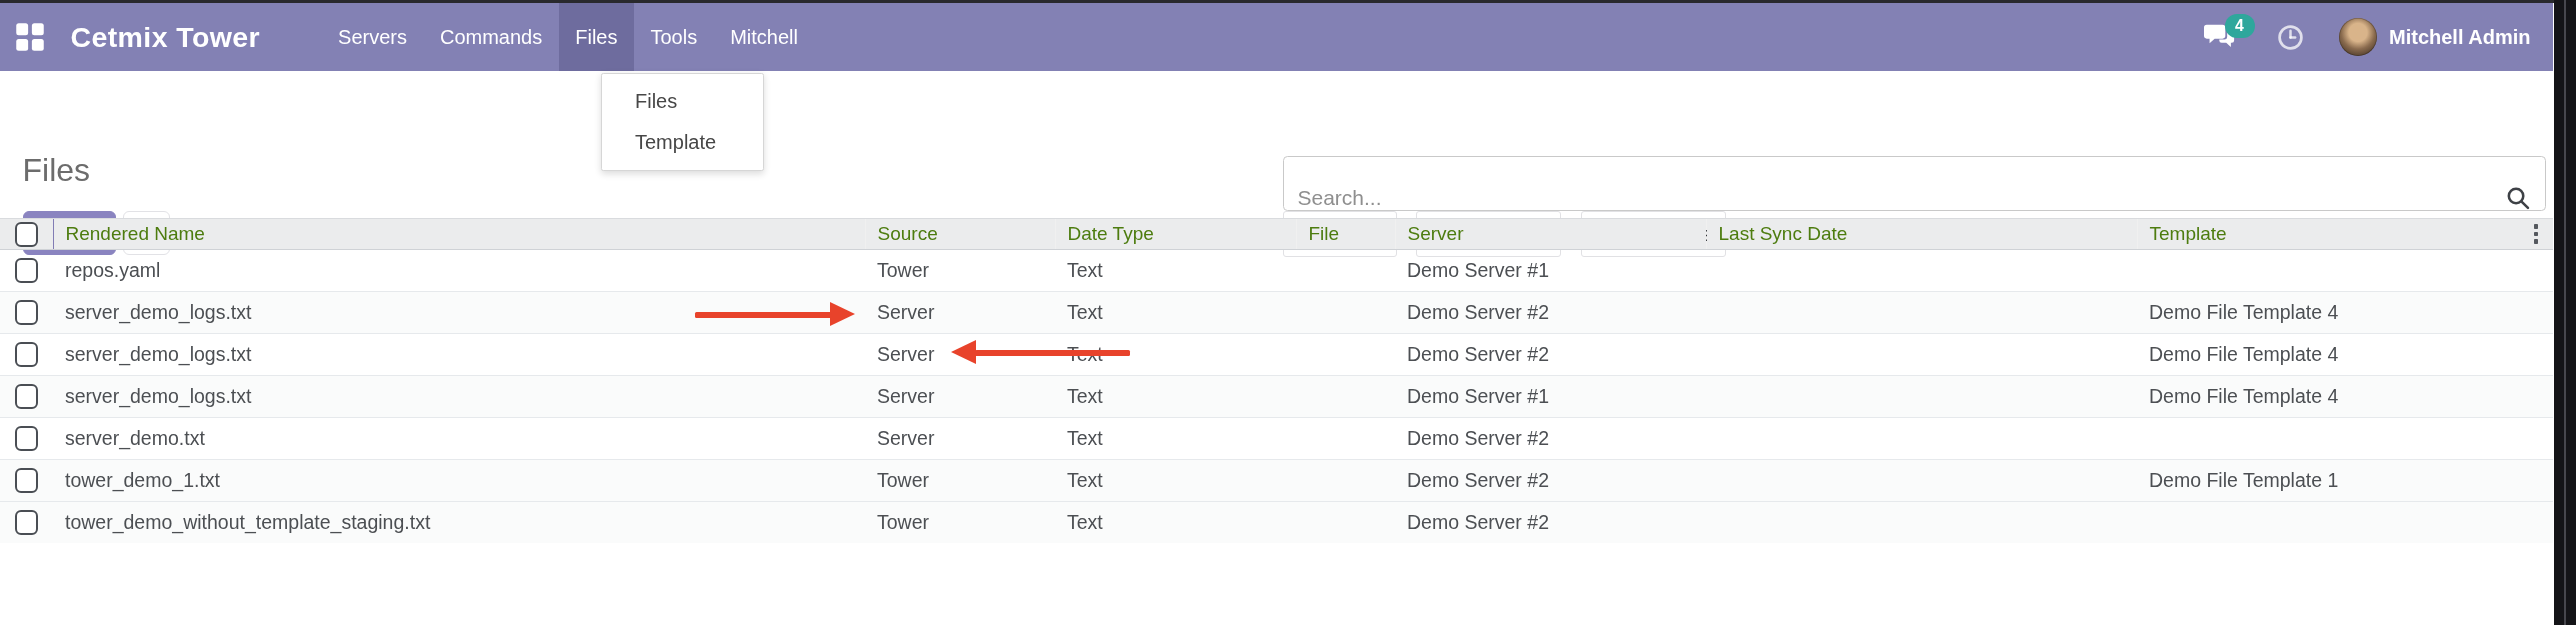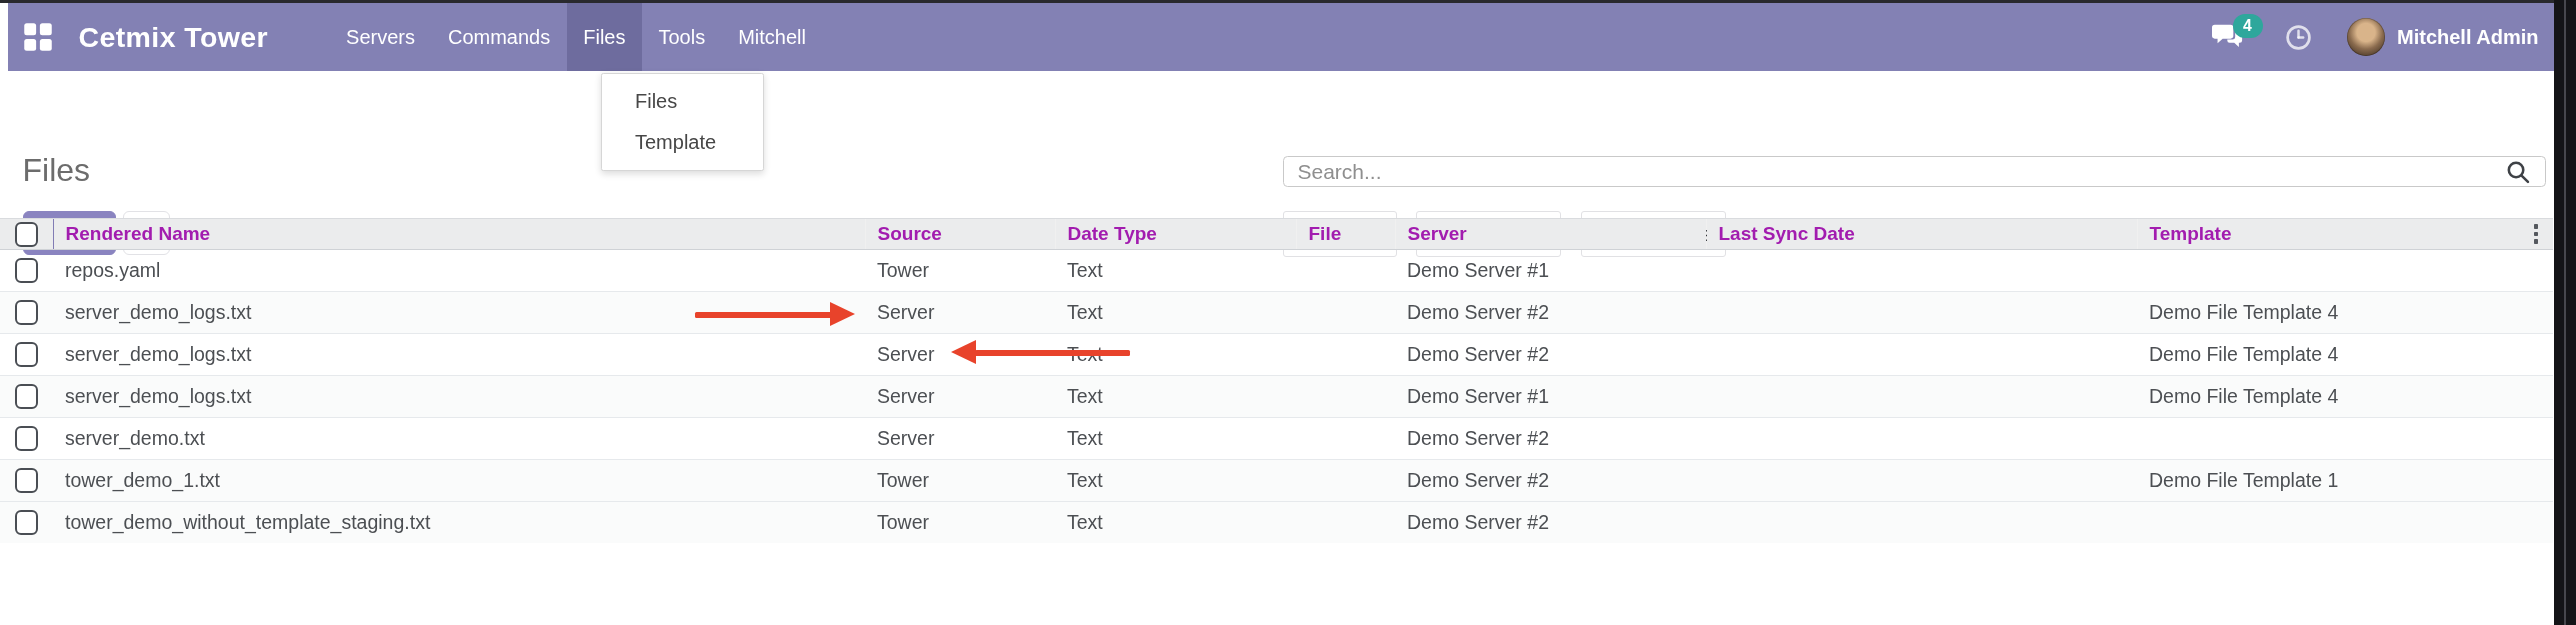--- a/index.html
+++ b/index.html
@@ -5,21 +5,21 @@
   html,body{margin:0;padding:0;}
   body{font-family:"Liberation Sans","DejaVu Sans",sans-serif;background:#fff;}
   .screen{position:relative;width:2576px;height:626px;background:#fff;overflow:hidden;}
 
   
   .top-edge{position:absolute;left:0;top:0;width:2576px;height:3px;background:#29292d;z-index:60;}
   .right-edge{position:absolute;right:0;top:0;width:22.5px;height:626px;background:#141417;z-index:60;}
   .right-edge .inner-line{position:absolute;left:10.5px;top:0;width:2.3px;height:100%;background:#47474d;}
 
   
-  .navbar{position:absolute;left:8px;top:3px;width:2553px;height:68px;background:var(--navbar,#8381b4);display:flex;align-items:stretch;z-index:40;}
+  .navbar{position:absolute;left:0;top:3px;width:2553px;height:68px;background:var(--navbar,#8381b4);display:flex;align-items:stretch;z-index:40;}
   .apps-btn{display:flex;align-items:center;padding:0 0 0 15px;cursor:pointer;}
   .brand{display:flex;align-items:center;margin-left:25.5px;color:#fff;font-size:28.5px;font-weight:bold;letter-spacing:0.4px;padding-right:22.5px;}
   .menu{display:flex;align-items:stretch;margin-left:39px;}
   .menu-item{display:flex;align-items:center;padding:0 16.5px;color:#fff;font-size:20px;cursor:pointer;}
   .menu-item.active{background:var(--navbar-active,#6e6c9e);}
   .nav-right{margin-left:auto;display:flex;align-items:center;padding-right:22.5px;}
   .chat-wrap{position:relative;margin-right:42px;cursor:pointer;}
   .badge{position:absolute;top:-9px;right:-19.5px;min-width:24px;height:24px;border-radius:12px;background:var(--badge,#2ea79c);color:#fff;font-size:15.8px;font-weight:bold;display:flex;align-items:center;justify-content:center;padding:0 3px;}
   .clock-wrap{margin-right:35px;cursor:pointer;display:flex;align-items:center;}
   .avatar{width:38px;height:38px;border-radius:50%;margin-right:12px;background:radial-gradient(circle at 50% 38%, #d9b48a 0 30%, #8a6b4e 55%, #54402e 80%, #3c2f23 100%);box-shadow:inset 0 0 0 0.8px rgba(0,0,0,.25);cursor:pointer;}
@@ -27,37 +27,37 @@
 
   
   .dropdown{position:absolute;left:601px;top:73px;width:161px;background:#fff;border:0.8px solid #d6d6d6;border-radius:2.3px;box-shadow:0 2.3px 7.5px rgba(0,0,0,.14);padding:6.8px 0;z-index:55;}
   .dropdown-item{height:41px;line-height:41px;padding-left:33px;font-size:20px;color:#474747;cursor:pointer;}
 
   
   .control-panel{position:absolute;left:0;top:71px;width:2553px;height:146px;background:#fff;}
   .page-title{position:absolute;left:22.5px;top:81px;font-size:32px;color:#6c6c6c;}
   .create-btn{position:absolute;left:22.5px;top:140px;width:93px;height:44px;background:var(--create,#8a84c0);border:0.8px solid var(--create,#8a84c0);border-radius:6px;color:#fff;font-size:21px;font-family:inherit;cursor:pointer;}
   .import-btn{position:absolute;left:123px;top:140px;width:47px;height:44px;background:#fff;border:1.5px solid #e2e2e6;border-radius:6px;display:flex;align-items:center;justify-content:center;cursor:pointer;}
-  .search-box{position:absolute;left:1283px;top:85px;width:1263px;height:31px;border:1.5px solid #c9c9c9;border-radius:4.5px;background:#fff;display:flex;align-items:center;box-sizing:border-box;}
+  .search-box{position:absolute;left:1283px;top:85px;width:1263px;height:55px;border:1.5px solid #c9c9c9;border-radius:4.5px;background:#fff;display:flex;align-items:flex-end;box-sizing:border-box;}
   .search-box input{flex:1;border:none;outline:none;font-size:21px;color:#555;padding:0 0 0 13.5px;font-family:inherit;background:transparent;}
   .search-box input::placeholder{color:#8f8f8f;}
   .search-icon-btn{padding:0 15px 0 7.5px;display:flex;align-items:center;cursor:pointer;}
   .cp-btn{position:absolute;top:140px;height:46px;background:#fff;border:1.5px solid #e1e1e4;border-radius:3px;display:flex;align-items:center;justify-content:center;gap:9px;font-size:21px;color:#2f3237;font-family:inherit;cursor:pointer;box-sizing:border-box;}
   .btn-filters{left:1283px;width:114px;}
   .btn-groupby{left:1416px;width:145px;}
   .btn-favorites{left:1581px;width:145px;}
   .pager{position:absolute;top:140px;left:2325px;height:46px;display:flex;align-items:center;}
   .pager-text{font-size:22.5px;color:#4a4d52;margin-right:27px;}
   .pager-prev{margin-right:21px;}
   .pager-prev,.pager-next{cursor:pointer;display:flex;align-items:center;}
 
   
   .table-area{position:absolute;left:0;top:218px;width:2553px;}
   table{border-collapse:collapse;table-layout:fixed;width:2553px;}
-  thead th{height:30px;background:#ebeced;color:#a21caf;font-size:19px;font-weight:bold;text-align:left;padding:0 0 0 12px;border-top:0.8px solid #d9dbde;border-bottom:0.8px solid #cfd2d6;border-left:0.8px solid rgba(0,0,0,.06);white-space:nowrap;overflow:hidden;cursor:pointer;}
+  thead th{height:30px;background:#ebeced;color:#4d7c0f;font-size:19px;font-weight:normal;text-align:left;padding:0 0 0 12px;border-top:0.8px solid #d9dbde;border-bottom:0.8px solid #cfd2d6;border-left:0.8px solid rgba(0,0,0,.06);white-space:nowrap;overflow:hidden;cursor:pointer;}
   thead th.col-check{border-left:none;padding:0;text-align:center;}
   tbody td{height:41px;font-size:19.5px;color:#4c4f53;padding:0 0 0 12px;border-top:1.5px solid #e6e9ec;white-space:nowrap;overflow:hidden;background:transparent;}
   tbody tr:first-child td{border-top:none;}
   tbody tr.alt{background:#fafbfb;}
   tbody td.col-check{padding:0;text-align:center;}
   .checkbox{display:inline-block;width:19.5px;height:21px;border:2.3px solid #4a4e54;border-radius:6px;background:#fff;vertical-align:middle;cursor:pointer;}
   .col-toggle{position:absolute;right:6px;top:3.8px;width:22.5px;height:24px;display:flex;flex-direction:column;align-items:center;justify-content:center;gap:3px;cursor:pointer;}
   .col-toggle span{width:4.5px;height:4.5px;background:#54585e;border-radius:0.8px;}
 
   

